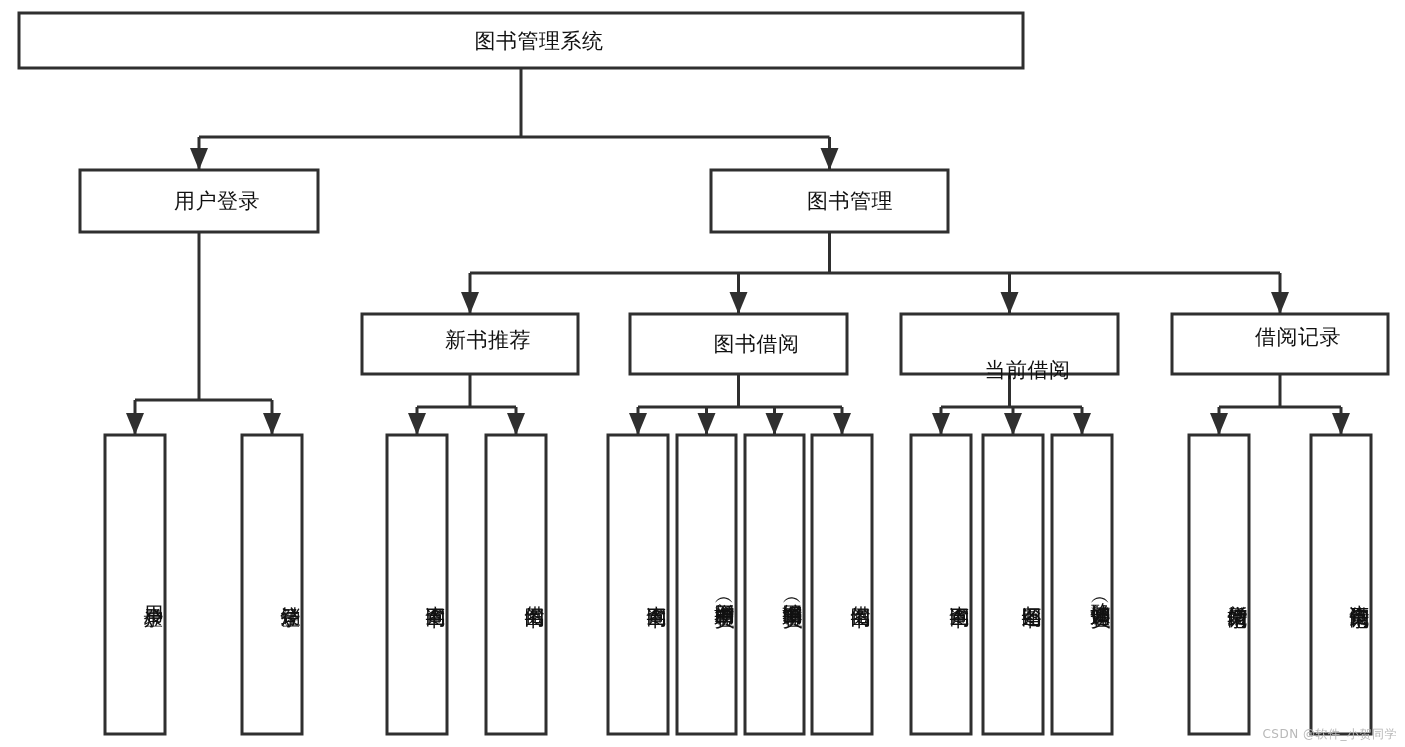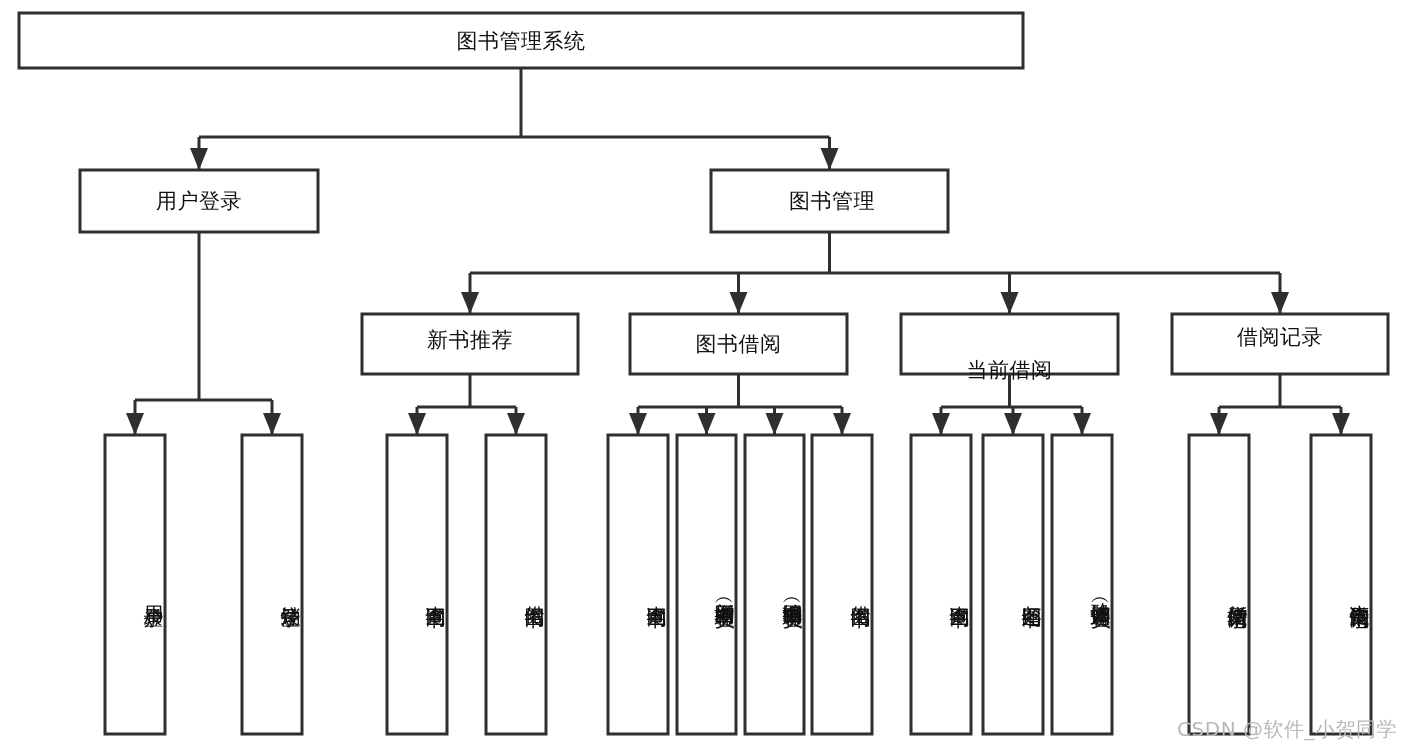--- a/index.html
+++ b/index.html
@@ -45,39 +45,40 @@
   .node-label-h {
     position: absolute;
     display: flex;
     align-items: center;
     justify-content: center;
     color: #111111;
     font-size: 21px;
     letter-spacing: 0.5px;
     white-space: nowrap;
     pointer-events: none;
+    padding-left: 18px;
   }
   .node-label-v {
     position: absolute;
     display: flex;
     align-items: flex-start;
     justify-content: center;
     color: #111111;
     font-size: 20px;
     line-height: 1.12;
     writing-mode: vertical-rl;
     text-orientation: upright;
     letter-spacing: 1px;
     pointer-events: none;
   }
   .watermark {
     position: absolute;
     right: 8px;
     bottom: 4px;
-    font-size: 20px;
+    font-size: 12px;
     color: #b8b8b8;
     letter-spacing: 0.5px;
     white-space: nowrap;
   }
 </style>
 </head>
 <body>
 
 <div id="diagram-root">
 

